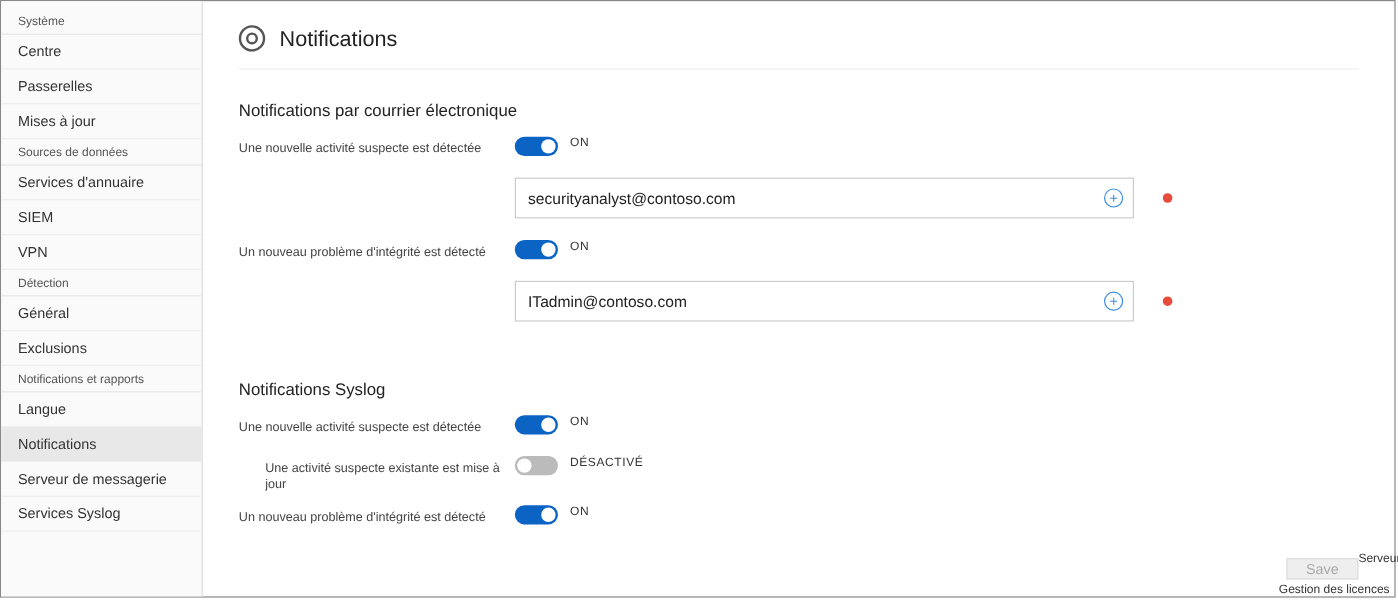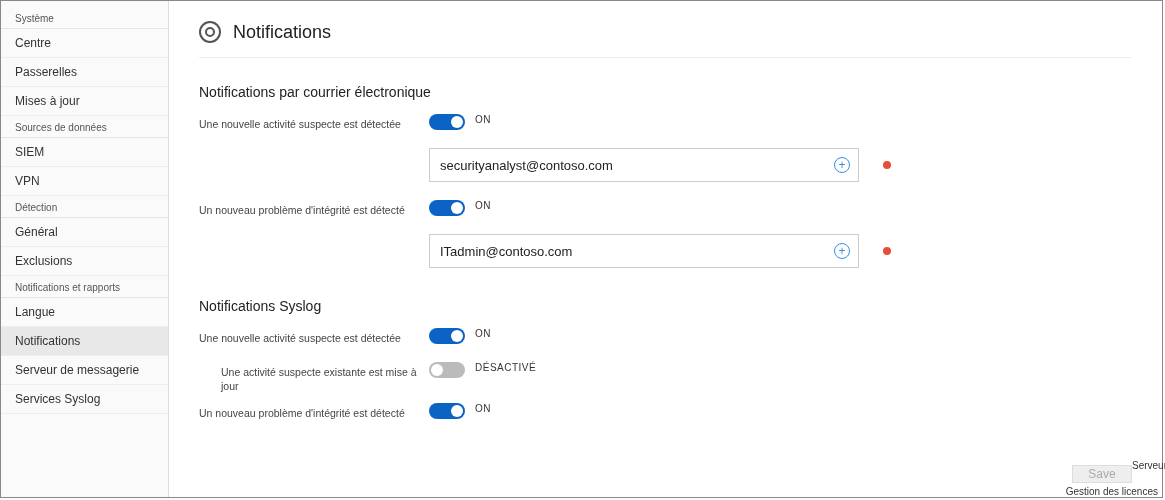--- a/index.html
+++ b/index.html
@@ -10,53 +10,54 @@
   .side-section { font-size: 10px; color: #555; padding: 6px 14px 4px 14px; border-bottom: 1px solid #e5e5e5; }
   .side-item { font-size: 12px; color: #333; padding: 7px 14px; border-bottom: 1px solid #eee; cursor: pointer; }
   .side-item.active { background: #e8e8e8; }
   
   .main { flex: 1; position: relative; padding: 20px 30px 0 30px; }
   .header { display: flex; align-items: center; gap: 12px; padding-bottom: 14px; border-bottom: 1px solid #eee; margin-bottom: 26px; }
   .header-icon { width: 22px; height: 22px; border: 2px solid #555; border-radius: 50%; display:flex; align-items:center; justify-content:center; }
   .header-icon .inner { width:10px; height:10px; border:2px solid #555; border-radius:50%; }
   .page-title { font-size: 18px; font-weight: 400; color: #222; }
   .section-title { font-size: 14px; color: #222; margin-bottom: 14px; }
-  .section { margin-bottom: 30px; }
+  .section { margin-bottom: 48px; }
   .row { display: flex; align-items: flex-start; margin-bottom: 10px; min-height: 24px; }
   .row-label { width: 230px; font-size: 10.5px; color: #444; padding-top: 4px; line-height: 1.3; }
   .row-label.indent { padding-left: 22px; width: 230px; }
   .row-controls { display: flex; align-items: flex-start; gap: 10px; }
   
   .toggle { width: 36px; height: 16px; border-radius: 8px; position: relative; cursor: pointer; }
   .toggle .knob { width: 12px; height: 12px; background: #fff; border-radius: 50%; position: absolute; top: 2px; }
   .toggle.on { background: #0b63c4; }
   .toggle.on .knob { right: 2px; }
   .toggle.off { background: #bbb; }
   .toggle.off .knob { left: 2px; }
   .toggle-label { font-size: 10px; color: #333; letter-spacing: 0.5px; }
   
   .email-row { display: flex; align-items: center; margin: 4px 0 18px 230px; gap: 10px; }
-  .email-field { width: 430px; height: 34px; border: 1px solid #ccc; display: flex; align-items: center; padding: 0 8px 0 10px; }
+  .email-field { width: 516px; height: 34px; border: 1px solid #ccc; display: flex; align-items: center; padding: 0 8px 0 10px; }
   .email-field input { flex:1; border:none; outline:none; font-size: 13px; color:#222; background:transparent; }
   .plus { width:16px; height:16px; border:1.5px solid #3b8ee0; border-radius:50%; color:#3b8ee0; display:flex; align-items:center; justify-content:center; font-size:12px; line-height:1; cursor:pointer; }
   .red-dot { width:8px; height:8px; background:#e74c3c; border-radius:50%; margin-left: 14px; }
   
   .save-btn { position:absolute; right:30px; bottom:14px; width:60px; height:18px; background:#eee; color:#aaa; border:1px solid #ddd; font-size:12px; display:flex; align-items:center; justify-content:center; cursor:not-allowed; }
   .license { position:absolute; right:4px; bottom:0; font-size:10px; color:#333; }
 </style>
 </head>
 <body>
 
 <div class="app">
   <nav class="sidebar" id="sidebar">
       <div class="side-section">Système</div>
       <div class="side-item">Centre</div>
       <div class="side-item">Passerelles</div>
       <div class="side-item">Mises à jour</div>
       <div class="side-section">Sources de données</div>
+      <div class="side-item">Services d'annuaire</div>
       <div class="side-item">SIEM</div>
       <div class="side-item">VPN</div>
       <div class="side-section">Détection</div>
       <div class="side-item">Général</div>
       <div class="side-item">Exclusions</div>
       <div class="side-section">Notifications et rapports</div>
       <div class="side-item">Langue</div>
       <div class="side-item active">Notifications</div>
       <div class="side-item">Serveur de messagerie</div>
       <div class="side-item">Services Syslog</div>

